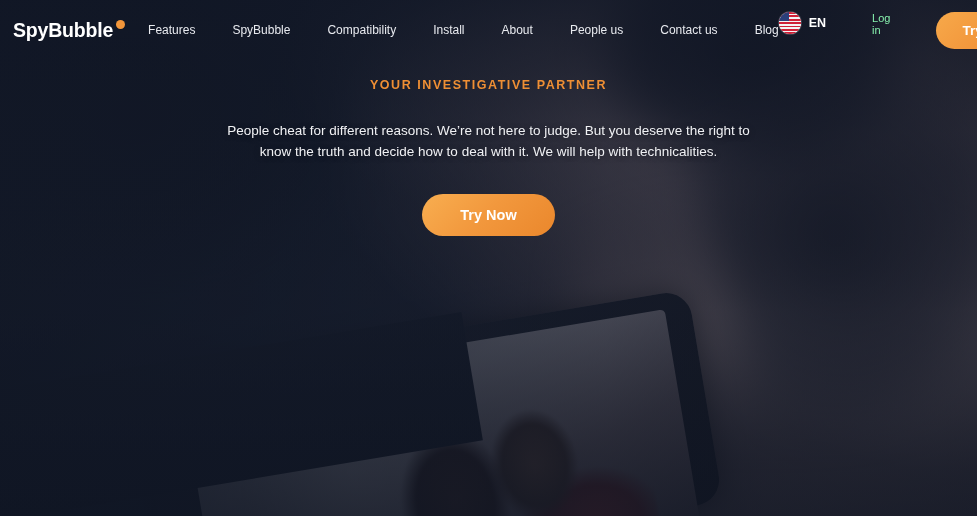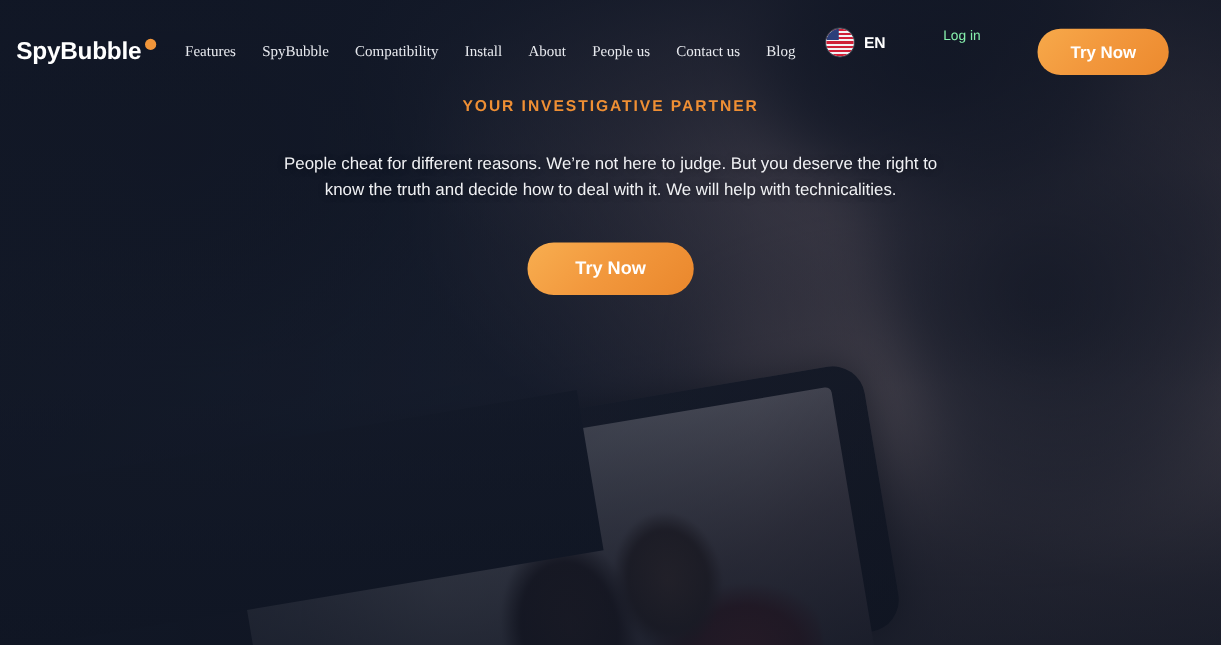--- a/index.html
+++ b/index.html
@@ -114,21 +114,21 @@
   
   .bg-veil {
     position:absolute; inset:0;
     background:
       linear-gradient(180deg, rgba(17,23,38,0.82) 0%, rgba(19,25,40,0.55) 26%, rgba(20,26,41,0.5) 60%, rgba(16,22,36,0.72) 100%),
       linear-gradient(90deg, rgba(16,22,36,0.92) 0%, rgba(18,24,38,0.55) 34%, rgba(22,26,40,0.3) 62%, rgba(26,28,40,0.36) 100%);
   }
 
   
   header {
-    position:absolute; left:0; top:11px;
+    position:absolute; left:0; top:0;
     width:100%; height:60px;
     display:flex; align-items:center;
     z-index:10;
   }
 
   .logo {
     position:relative;
     margin-left:13px;
     font-size:19.5px; font-weight:700;
     color:#ffffff;
@@ -138,22 +138,21 @@
   }
   .logo-dot {
     position:absolute; right:-12px; top:1px;
     width:9px; height:9px; border-radius:50%;
     background:#f2963a;
   }
 
   nav {
     display:flex; align-items:center;
     margin-left:35px;
-    gap:21px;
-    font-family:Liberation Serif, serif;
+    gap:37px;
   }
   nav a {
     font-size:12px;
     color:#e8eaef;
     text-decoration:none;
     white-space:nowrap;
     cursor:pointer;
   }
 
   .header-right {

